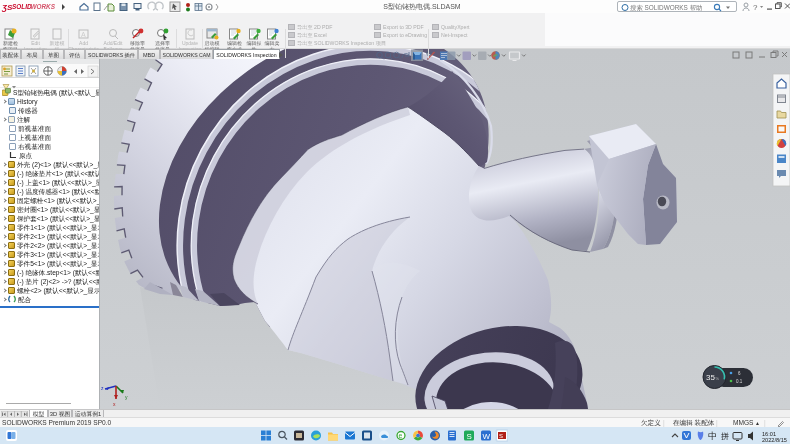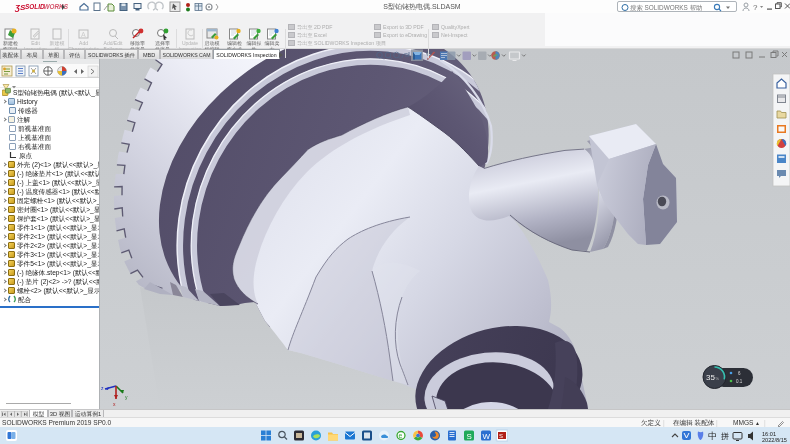--- a/index.html
+++ b/index.html
@@ -1,20 +1,20 @@
 <!DOCTYPE html>
 <html><head><meta charset="utf-8">
 <style>
 *{margin:0;padding:0;box-sizing:border-box}
 html,body{width:790px;height:444px;overflow:hidden;font-family:"Liberation Sans",sans-serif}
 #app{position:absolute;left:0;top:0;width:790px;height:444px;background:#c8cbce}
 .abs{position:absolute}
 
 #titlebar{left:0;top:0;width:790px;height:13px;background:#fdfdfd}
-#logo{left:14px;top:1px;font-size:8px;font-weight:bold;font-style:italic;color:#c00000;letter-spacing:0px}
+#logo{left:1px;top:1px;font-size:8px;font-weight:bold;font-style:italic;color:#c00000;letter-spacing:0px}
 #doctitle{left:52px;top:2px;width:740px;text-align:center;font-size:7px;color:#555}
 #searchbox{left:617px;top:1px;width:120px;height:11px;background:#fff;border:1px solid #aeb4ba;border-radius:2px;font-size:6.5px;color:#666;padding:1px 3px}
 
 #ribbon{left:0;top:13px;width:790px;height:36px;background:#f1f1f2;border-bottom:1px solid #d7d7d8}
 #ribbonright{left:545px;top:13px;width:245px;height:33px;background:#fbfbfc}
 .rbtn{position:absolute;top:14px;width:34px;height:33px;text-align:center;font-size:5px;line-height:1.1;color:#666}
 .rbtn.off{color:#b3b3b3}
 .rico{display:block;margin:1px auto 1px auto;width:13px;height:12px}
 .rsep{position:absolute;top:16px;width:1px;height:29px;background:#dcdcdd}
 .rtxt{position:absolute;font-size:5.2px;color:#adadad;white-space:nowrap}

